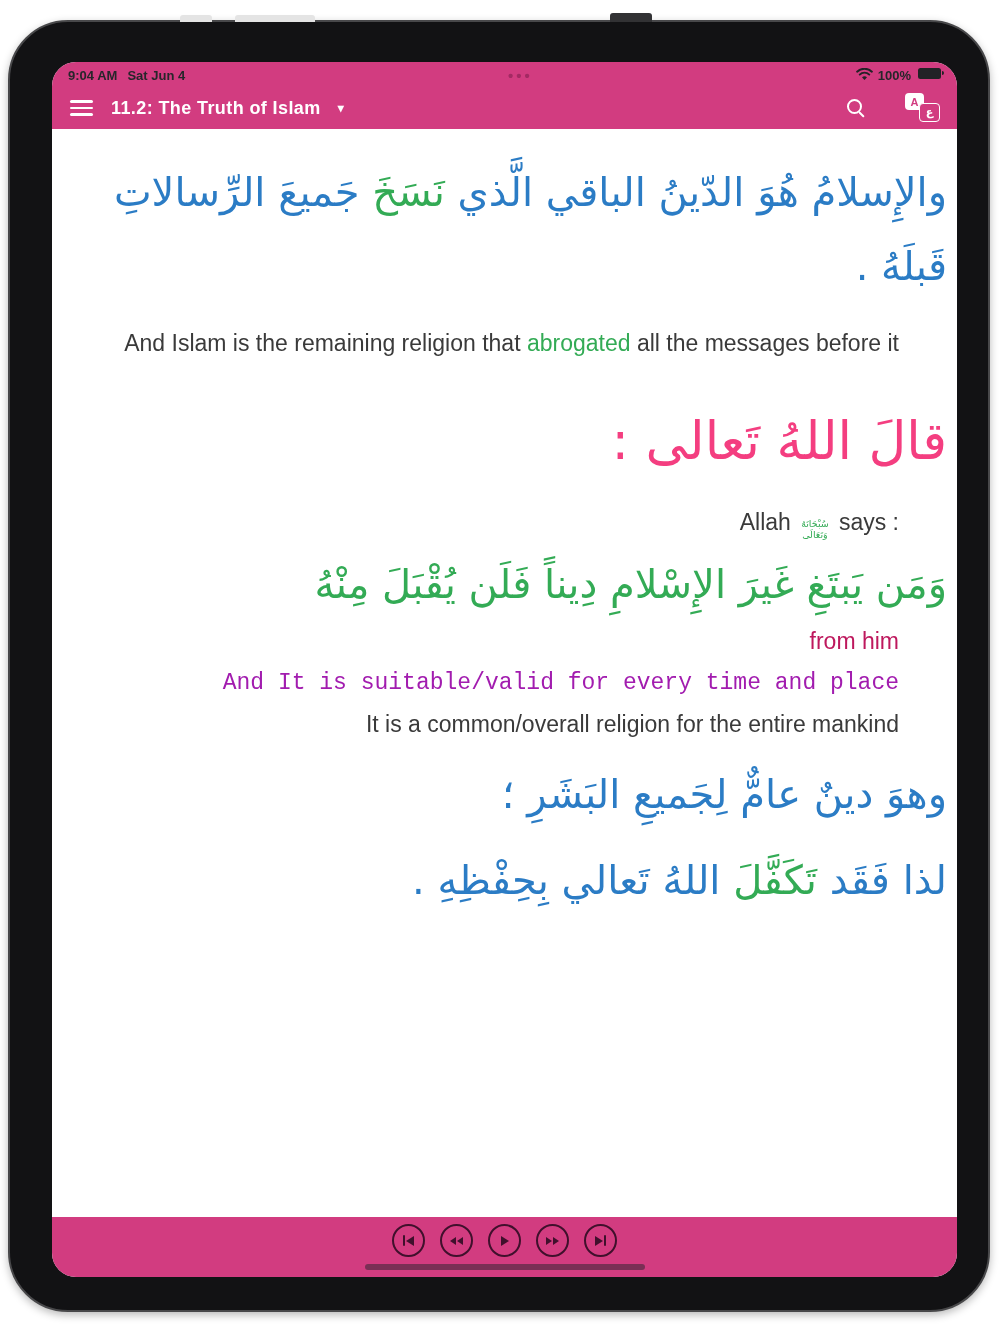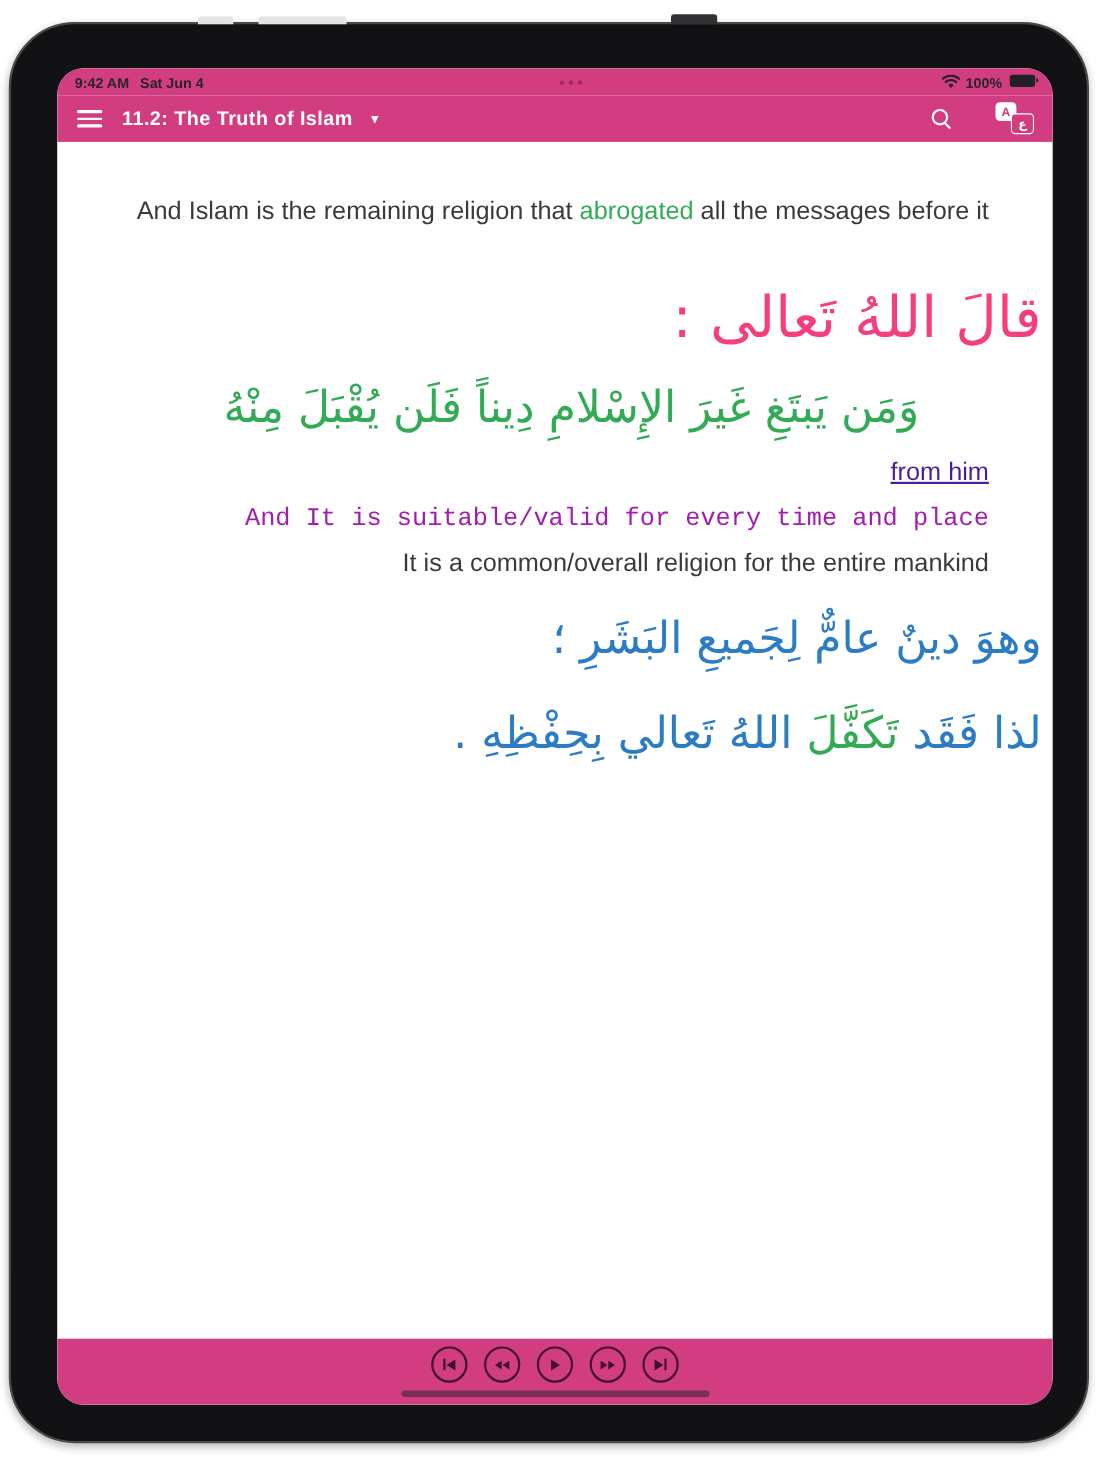--- a/index.html
+++ b/index.html
@@ -81,21 +81,21 @@
 
 <div class="device">
   <div class="top-btn faint" style="left:170px;top:-7px;width:32px;height:7px;"></div>
   <div class="top-btn faint" style="left:225px;top:-7px;width:80px;height:7px;"></div>
   <div class="top-btn" style="left:600px;top:-9px;width:42px;height:9px;"></div>
 
   <div class="screen">
 
     <div class="statusbar">
       <div class="sb-left">
-        <span>9:42 AM</span>
+        <span>9:04 AM</span>
         <span>Sat Jun 4</span>
       </div>
       <div class="sb-center">•••</div>
       <div class="sb-right">
         <span>
           <svg width="17" height="13" viewBox="0 0 17 13">
             <path d="M8.5 12 L11 9.3 A3.7 3.7 0 0 0 6 9.3 Z" fill="#222226"></path>
             <path d="M3.7 6.6 a6.9 6.9 0 0 1 9.6 0" stroke="#222226" stroke-width="1.9" fill="none" stroke-linecap="round"></path>
             <path d="M1.1 3.7 a10.7 10.7 0 0 1 14.8 0" stroke="#222226" stroke-width="1.9" fill="none" stroke-linecap="round"></path>
           </svg>
@@ -120,31 +120,38 @@
         <span class="lens"></span>
           <span class="handle"></span>
       </div>
       <div class="translate-icon">
         <span class="t-bubble t-back">A</span>
         <span class="t-bubble t-front">ع</span>
       </div>
     </div>
 
     <div class="content">
+        <div class="block arabic" style="margin-top: 4px;">
+          <div class="line"><span style="color: rgb(43, 124, 197);">والإِسلامُ هُوَ الدّينُ الباقي الَّذي </span><span style="color: rgb(51, 171, 85);">نَسَخَ</span><span style="color: rgb(43, 124, 197);"> جَميعَ الرِّسالاتِ</span></div>
+          <div class="line"><span style="color: rgb(43, 124, 197);">قَبلَهُ .</span></div>
+        </div>
         <div class="block english" style="margin-top: 22px;">
           <div class="line"><span style="color: rgb(58, 58, 58);">And Islam is the remaining religion that </span><span style="color: rgb(51, 171, 85);">abrogated</span><span style="color: rgb(58, 58, 58);"> all the messages before it</span></div>
         </div>
         <div class="block arabic heading" style="margin-top: 40px;">
           <div class="line"><span style="color: rgb(244, 62, 128);">قالَ اللهُ تَعالى :</span></div>
         </div>
-        <div class="block arabic" style="margin-top: 6px; text-align: center;">
+        <div class="block english" style="margin-top: 24px;">
+          <div class="line"><span style="color: rgb(58, 58, 58);">Allah</span><span class="honorific" style="color: rgb(51, 171, 85);">سُبْحَانَهُ وَتَعَالَى</span><span style="color: rgb(58, 58, 58);">says :</span></div>
+        </div>
+        <div class="block arabic" style="margin-top: 6px;">
           <div class="line"><span style="color: rgb(51, 171, 85);">وَمَن يَبتَغِ غَيرَ الإِسْلامِ دِيناً فَلَن يُقْبَلَ مِنْهُ</span></div>
         </div>
         <div class="block english" style="margin-top: 2px;">
-          <div class="line"><span style="color: #4c1d95; text-decoration: underline;">from him</span></div>
+          <div class="line"><span style="color: #be185d;">from him</span></div>
         </div>
         <div class="block english" style="margin-top: 4px;">
           <div class="line"><span style="color: #a21caf; font-family: Liberation Mono, monospace;">And It is suitable/valid for every time and place</span></div>
         </div>
         <div class="block english" style="margin-top: 4px;">
           <div class="line"><span style="color: rgb(58, 58, 58);">It is a common/overall religion for the entire mankind</span></div>
         </div>
         <div class="block arabic" style="margin-top: 14px;">
           <div class="line"><span style="color: rgb(43, 124, 197);">وهوَ دينٌ عامٌّ لِجَميعِ البَشَرِ ؛</span></div>
         </div>

